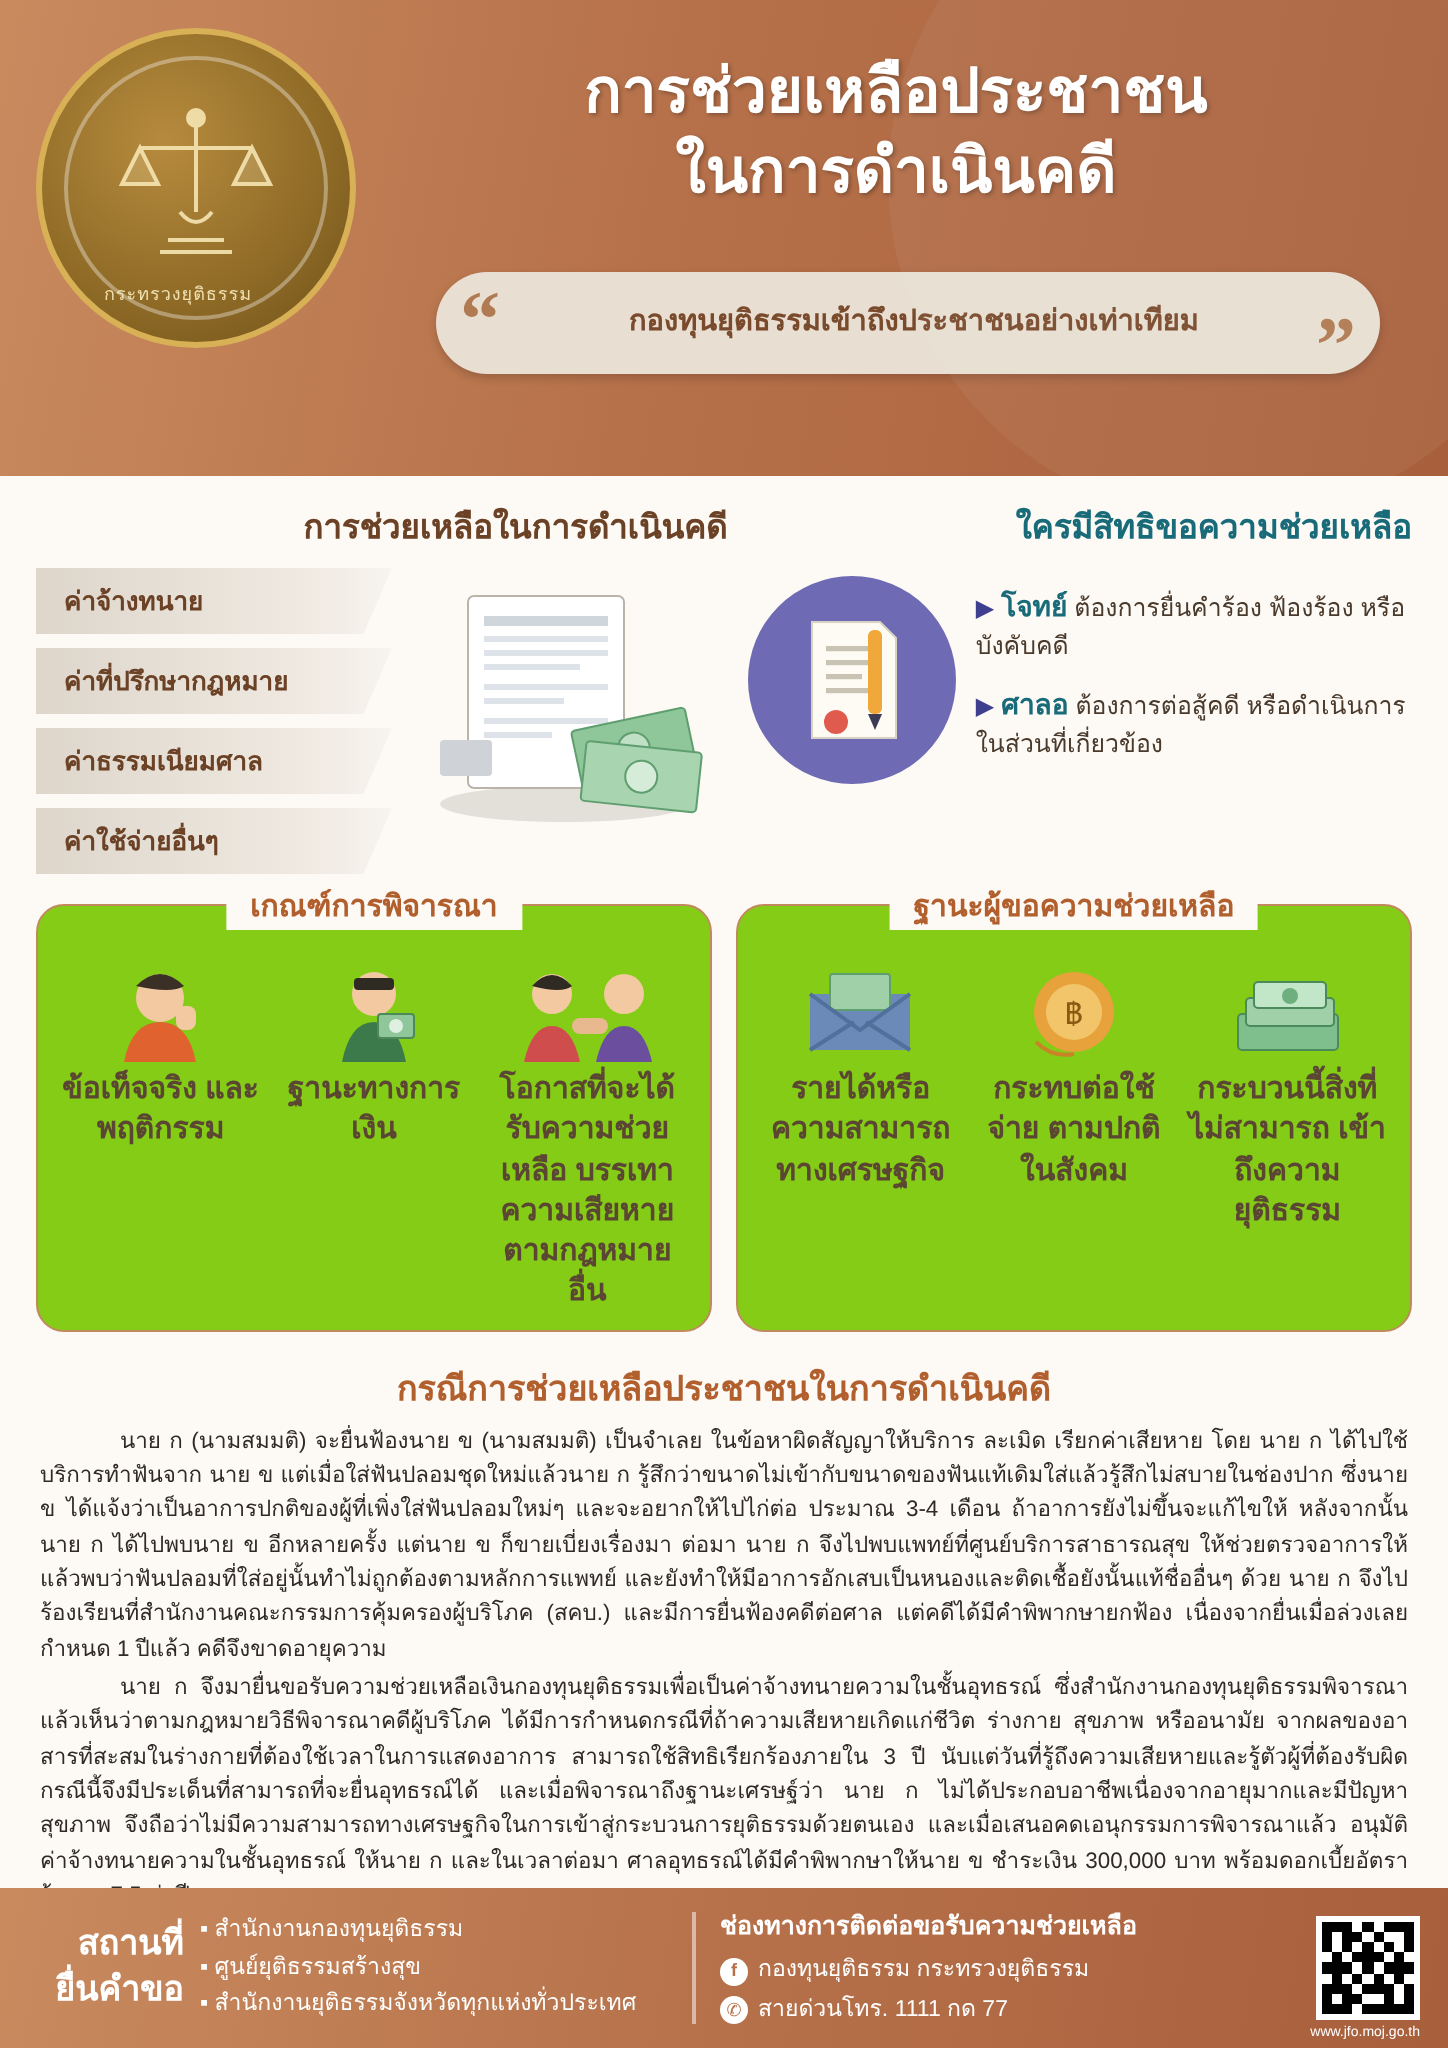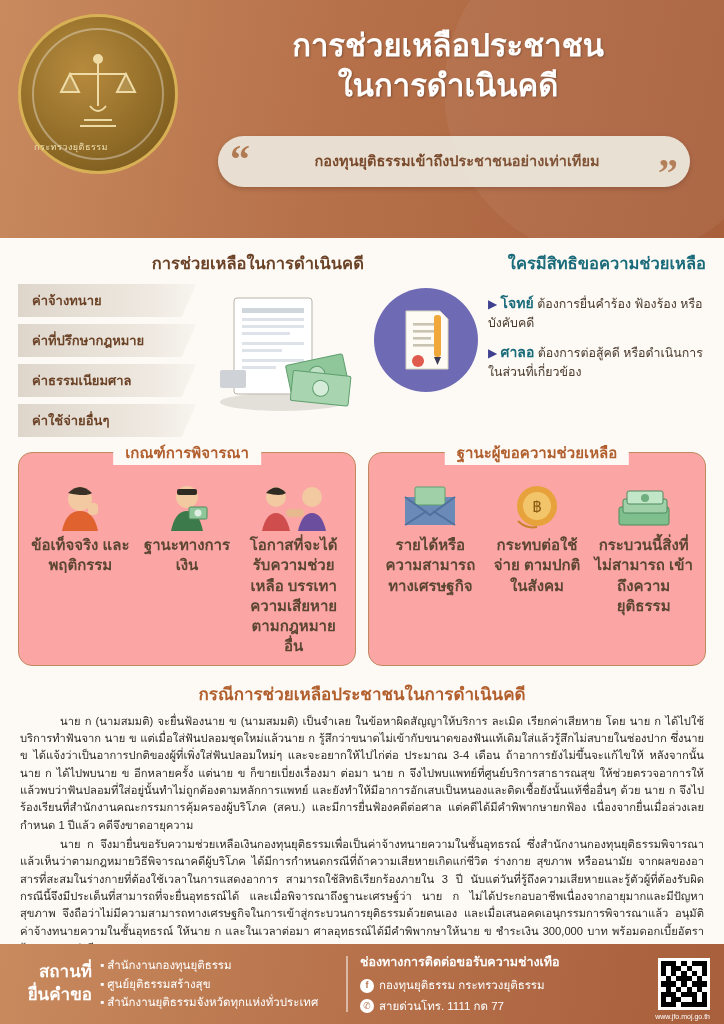--- a/index.html
+++ b/index.html
@@ -33,21 +33,21 @@
   }
   .emblem-inner {
     width: 132px; height: 132px; border-radius: 50%;
     border: 2px solid rgba(255,255,255,0.35);
     display:flex; align-items:center; justify-content:center;
     position: relative;
   }
   .emblem-inner svg { opacity: .92; }
   .emblem-text {
     position: absolute; bottom: 4px; left: 0; right: 18px;
-    font-size: 9px; color: #f0e0b0; letter-spacing: .5px;
+    text-align: center; font-size: 9px; color: #f0e0b0; letter-spacing: .5px;
   }
   .htitle {
     position: absolute; left: 190px; right: 18px; top: 26px;
     text-align: center; color: #ffffff;
     font-size: 31px; font-weight: bold; line-height: 1.28;
     text-shadow: 1px 1px 2px rgba(0,0,0,.28);
   }
   .quotebox {
     position: absolute; left: 218px; right: 34px; top: 136px;
     background: #e8dfd2; border-radius: 26px;
@@ -88,21 +88,21 @@
   }
   .rights { flex: 1; }
   .right-item { margin-bottom: 10px; font-size: 12.4px; color: #4a3a2c; line-height: 1.5; }
   .right-item .hd { color: #1a6b7a; font-weight: bold; font-size: 14px; }
   .tri { color: #3f3f8f; font-size: 12px; }
 
   
   .panels { display: flex; gap: 12px; padding: 8px 18px 0 18px; }
   .panel {
     flex: 1; border: 1.6px solid #c08a5e; border-radius: 14px;
-    padding: 20px 8px 8px 8px; position: relative; background: #fca5a5;
+    padding: 20px 8px 8px 8px; position: relative; background: #84cc16;
   }
   .panel-title {
     position: absolute; top: -12px; left: 50%; transform: translateX(-50%);
     background: #fdfaf6; padding: 0 12px; white-space: nowrap;
     color: #b25f2e; font-size: 15px; font-weight: bold;
   }
   .panel-items { display: flex; }
   .pitem { flex: 1; text-align: center; padding: 0 3px; }
   .pitem .cap { font-size: 15px; color: #5a4632; line-height: 1.35; margin-top: 4px; font-weight: bold; }
   .pic { height: 58px; display:flex; align-items:flex-end; justify-content:center; }
@@ -341,21 +341,21 @@
         <div>ยื่นคำขอ</div>
       </div>
       <div class="f-list">
         <div>▪ <span>สำนักงานกองทุนยุติธรรม</span></div>
         <div>▪ <span>ศูนย์ยุติธรรมสร้างสุข</span></div>
         <div>▪ <span>สำนักงานยุติธรรมจังหวัดทุกแห่งทั่วประเทศ</span></div>
       </div>
     </div>
     <div class="f-div"></div>
     <div class="f-right">
-      <div class="hd">ช่องทางการติดต่อขอรับความช่างเทือ</div>
+      <div class="hd">ช่องทางการติดต่อขอรับความช่วยเหลือ</div>
       <div class="chip">
         <span class="round-ic">f</span>
         <span>กองทุนยุติธรรม กระทรวงยุติธรรม</span>
       </div>
       <div class="chip">
         <span class="round-ic">✆</span>
         <span>สายด่วนโทร. 1111 กด 77</span>
       </div>
     </div>
     <div class="qr">

